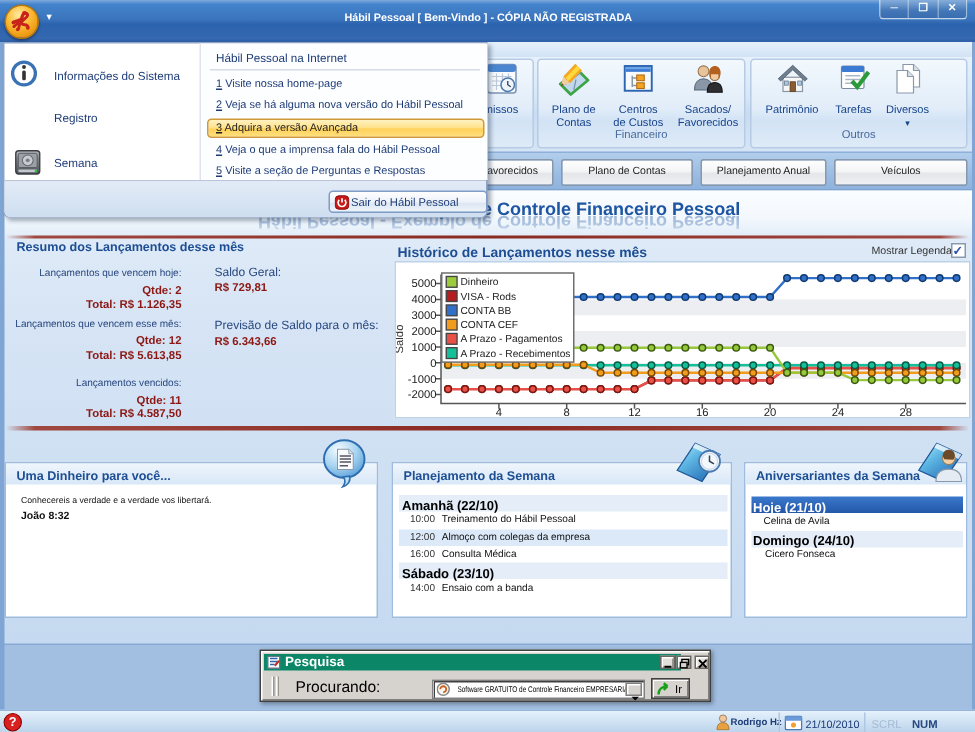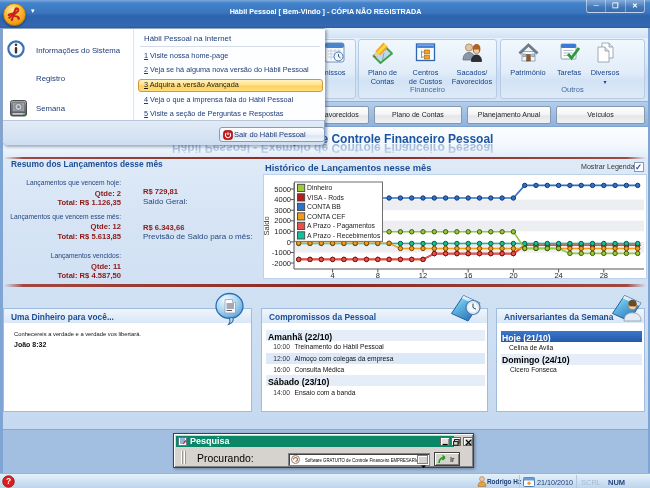--- a/index.html
+++ b/index.html
@@ -22,21 +22,21 @@
 #shortcut { left:0; top:102px; width:650px; height:25px; background:linear-gradient(180deg,#B2CEEC,#9CBDE3 55%,#8FB3DD); border-bottom:1px solid #7FA3CF; }
 .scbtn { position:absolute; top:3px; height:18px; border:1px solid #8898AC; border-radius:2px; background:linear-gradient(180deg,#FEFEFE 0%,#F4F5F7 45%,#E4E6EA 55%,#F0F1F3 100%); font-size:7px; color:#222; text-align:center; line-height:16px; }
 #content { left:0; top:127px; width:650px; height:303px;
   background:linear-gradient(180deg,#FBFDFF 0%,#F3F8FD 6%,#DEEAF7 11%,#D6E4F5 30%,#CFE0F3 60%,#C5D9F0 100%); border-bottom:1px solid #86A8D2;}
 .redline { height:2px; background:linear-gradient(90deg,rgba(140,40,40,0) 0%,#A04840 3%,#8A2A22 50%,#A04840 97%,rgba(140,40,40,0) 100%); }
 #pagetitle .t { position:absolute; top:4.5px; font-size:12px; font-weight:bold; color:#1C55A2; white-space:nowrap; }
 #pagetitle .r { position:absolute; top:17px; height:10px; overflow:hidden; -webkit-mask-image:linear-gradient(180deg,rgba(0,0,0,1) 0%,rgba(0,0,0,.75) 55%,rgba(0,0,0,.25) 100%); mask-image:linear-gradient(180deg,rgba(0,0,0,1) 0%,rgba(0,0,0,.75) 55%,rgba(0,0,0,.35) 100%); }
 #pagetitle .r span { position:absolute; left:0; top:-3px; font-size:12px; font-weight:bold; color:#1C55A2; white-space:nowrap; transform:scaleY(-1); opacity:.4; }
 .phead { font-size:8.4px; font-weight:bold; color:#1D4E94; white-space:nowrap; }
 #resumo .lab { position:absolute; font-size:6.7px; color:#27477F; white-space:nowrap; }
-#resumo .lab2 { position:absolute; font-size:8px; color:#27477F; white-space:nowrap;margin-top:20px; }
+#resumo .lab2 { position:absolute; font-size:8px; color:#27477F; white-space:nowrap; }
 #resumo .num { position:absolute; font-size:7.6px; font-weight:bold; color:#8C1713; white-space:nowrap; }
 .ralign { text-align:right; }
 .panel { position:absolute; top:181px; height:104px; border:1px solid #9FBCDE; background:#fff; }
 .panel .phbar { position:absolute; left:0; top:0; width:100%; height:14px; background:linear-gradient(180deg,#EFF5FC,#D8E7F7); }
 .panel .pht { position:absolute; left:7px; top:3px; }
 .prow { position:absolute; font-size:6.7px; color:#111; white-space:nowrap; }
 .prowh { position:absolute; font-size:8.7px; font-weight:bold; color:#000; white-space:nowrap; }
 .rowband { position:absolute; background:#E4EDF8; }
 #lowband { left:0; top:430px; width:650px; height:43px; background:#A2BFE2; }
 #statusbar { left:0; top:473px; width:650px; height:15px; background:linear-gradient(180deg,#E6F1FB 0%,#D0E3F4 50%,#BDD4EB 100%); border-top:1px solid #95B5DB; font-size:7.5px; color:#1E3C78; }
@@ -420,21 +420,21 @@
         </svg>
     </div>
     <div class="panel" style="left:3px; width:249px;">
       <div class="phbar"></div>
         <div class="pht phead">Uma Dinheiro para você...</div>
       <div class="prow" style="left:10px; top:22px; font-size:5.8px;">Conhecereis a verdade e a verdade vos libertará.</div>
       <div class="prow" style="left:10px; top:31.5px; font-size:7px; font-weight:bold;">João 8:32</div>
     </div>
     <div class="panel" style="left:261px; width:227px;">
       <div class="phbar"></div>
-        <div class="pht phead">Compromissos da Pessoal</div>
+        <div class="pht phead">Planejamento da Semana</div>
       <div class="rowband" style="left:4px; top:21px; width:219px; height:11px;"></div>
       <div class="prowh" style="left:6px; top:22.5px;">Amanhã (22/10)</div>
       <div class="prow ralign" style="left:8px; top:34px; width:20px; color:#333;">10:00</div>
       <div class="prow" style="left:32.5px; top:34px;">Treinamento do Hábil Pessoal</div>
       <div class="rowband" style="left:4px; top:43.5px; width:219px; height:11px; background:#DCE9F8;"></div>
       <div class="prow ralign" style="left:8px; top:45.5px; width:20px; color:#333;">12:00</div>
       <div class="prow" style="left:32.5px; top:45.5px;">Almoço com colegas da empresa</div>
       <div class="prow ralign" style="left:8px; top:56.5px; width:20px; color:#333;">16:00</div>
       <div class="prow" style="left:32.5px; top:56.5px;">Consulta Médica</div>
       <div class="rowband" style="left:4px; top:66px; width:219px; height:11px;"></div>

